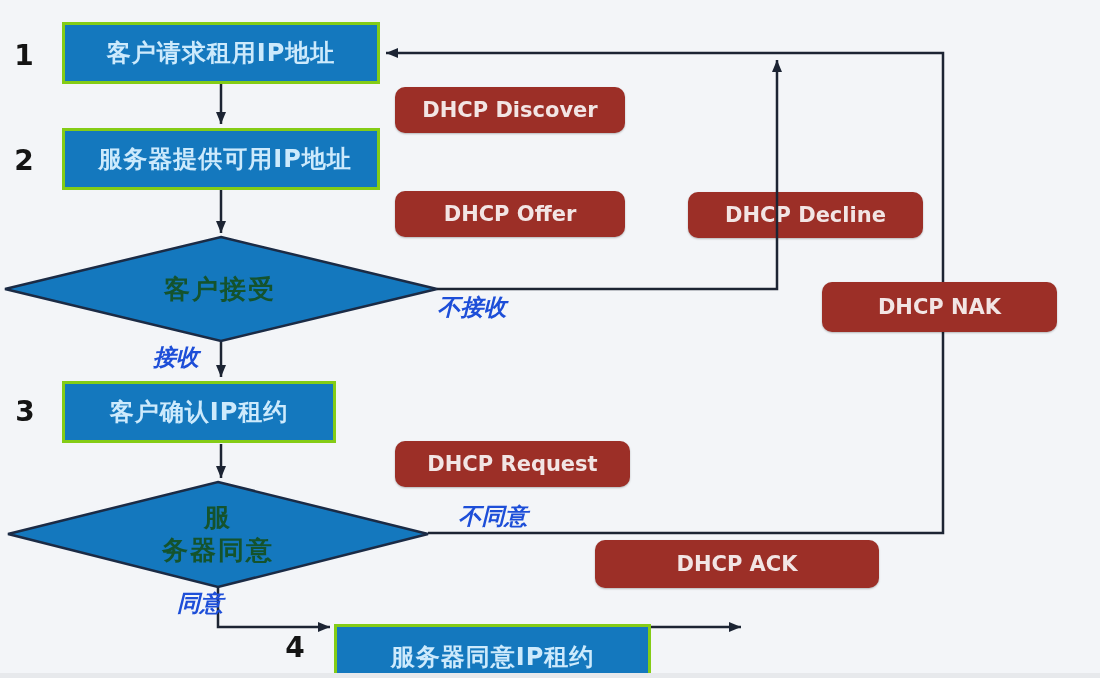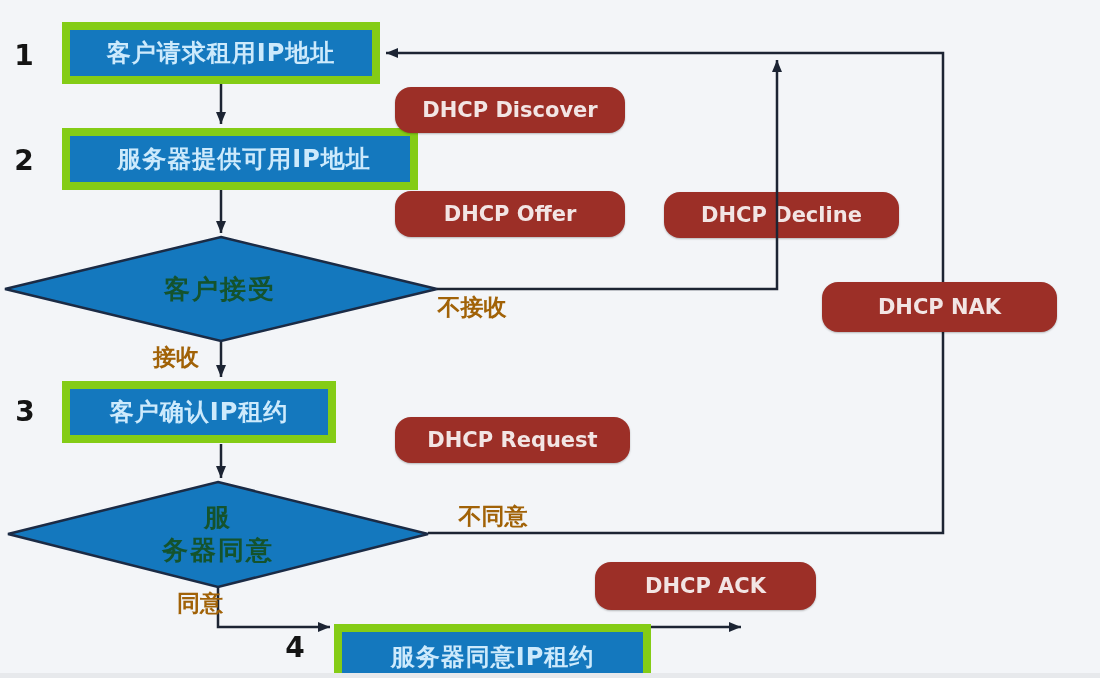--- a/index.html
+++ b/index.html
@@ -14,50 +14,51 @@
     overflow:hidden;
   }
   .layer{position:absolute;left:0;top:0;width:1100px;height:678px;}
   .back-layer{z-index:1;}
   .node-layer{z-index:2;}
   .front-layer{z-index:3;pointer-events:none;}
 
   .pbox{
     position:absolute;
     background:#1478be;
-    border:8px solid #84cc16;
+    border:3px solid #84cc16;
     box-sizing:border-box;
     display:flex;align-items:center;justify-content:center;
     color:#cdeafc;
     font-size:24px;font-weight:bold;
     letter-spacing:1px;
     text-align:center;
   }
   .mbox{
     position:absolute;
     background:#9c2f27;
-    border-radius:16px;
+    border-radius:10px;
     display:flex;align-items:center;justify-content:center;
     color:#f2e5e4;
     font-size:21px;font-weight:600;
     text-align:center;
     box-shadow:0 1px 2px rgba(0,0,0,0.25);
   }
   .stepnum{
     position:absolute;
     transform:translate(-50%,-50%);
     color:#141414;
     font-size:28px;font-weight:bold;
   }
   .elabel{
     position:absolute;
     transform:translate(-50%,-50%);
-    color:#a16207;
+    color:#1d4ed8;
     font-size:23px;font-weight:600;
     white-space:nowrap;
+    font-style:italic;
   }
   .dlabel{
     position:absolute;
     transform:translate(-50%,-50%);
     color:#14532d;
     font-size:26px;font-weight:bold;
     letter-spacing:2px;
     text-align:center;
     line-height:33px;
     white-space:nowrap;
@@ -97,21 +98,21 @@
     <polygon points="221,237 437,289 221,341 5,289" fill="#1478be" stroke="#1b2b45" stroke-width="2.5"></polygon>
     <polygon points="218,482 428,534 218,587 8,534" fill="#1478be" stroke="#1b2b45" stroke-width="2.5"></polygon>
   </svg>
 
   <div class="layer node-layer">
 
     <div class="stepnum" style="left:24px;top:55px;">1</div>
     <div class="pbox" style="left:62px;top:22px;width:318px;height:62px;">客户请求租用IP地址</div>
 
     <div class="stepnum" style="left:24px;top:160px;">2</div>
-    <div class="pbox" style="left:62px;top:128px;width:356px;height:62px;padding-left:8px;">服务器提供可用IP地址</div>
+    <div class="pbox" style="left:62px;top:128px;width:318px;height:62px;padding-left:8px;">服务器提供可用IP地址</div>
 
     <div class="dlabel" style="left:220px;top:289px;">客户接受</div>
     <div class="elabel" style="left:472px;top:307px;">不接收</div>
     <div class="elabel" style="left:176px;top:357px;">接收</div>
 
     <div class="stepnum" style="left:25px;top:411px;">3</div>
     <div class="pbox" style="left:62px;top:381px;width:274px;height:62px;">客户确认IP租约</div>
 
     <div class="dlabel" style="left:218px;top:534px;">
       <div>服</div>
@@ -119,24 +120,24 @@
     </div>
     <div class="elabel" style="left:493px;top:516px;">不同意</div>
     <div class="elabel" style="left:168px;top:603px;margin-left:32px;">同意</div>
 
     <div class="stepnum" style="left:295px;top:647px;">4</div>
     <div class="pbox" style="left:334px;top:624px;width:317px;height:65px;">服务器同意IP租约</div>
 
 
     <div class="mbox" style="left:395px;top:87px;width:230px;height:46px;">DHCP Discover</div>
     <div class="mbox" style="left:395px;top:191px;width:230px;height:46px;">DHCP Offer</div>
-    <div class="mbox" style="left:664px;top:192px;width:235px;height:46px;">DHCP Decline</div>
+    <div class="mbox" style="left:688px;top:192px;width:235px;height:46px;">DHCP Decline</div>
     <div class="mbox" style="left:822px;top:282px;width:235px;height:50px;">DHCP NAK</div>
-    <div class="mbox" style="left:395px;top:417px;width:235px;height:46px;">DHCP Request</div>
-    <div class="mbox" style="left:595px;top:562px;width:221px;height:48px;">DHCP ACK</div>
+    <div class="mbox" style="left:395px;top:441px;width:235px;height:46px;">DHCP Request</div>
+    <div class="mbox" style="left:595px;top:540px;width:284px;height:48px;">DHCP ACK</div>
   </div>
 
   <svg class="layer front-layer" width="1100" height="678" viewBox="0 0 1100 678">
     <defs>
       <marker id="ah2" markerUnits="userSpaceOnUse" markerWidth="14" markerHeight="12" refX="12" refY="5" orient="auto">
         <path d="M0,0 L12,5 L0,10 Z" fill="#1c2433"></path>
       </marker>
     </defs>
 
     <path d="M437,289 L777,289 L777,60" stroke="#1c2433" stroke-width="2.5" fill="none" marker-end="url(#ah2)"></path>

